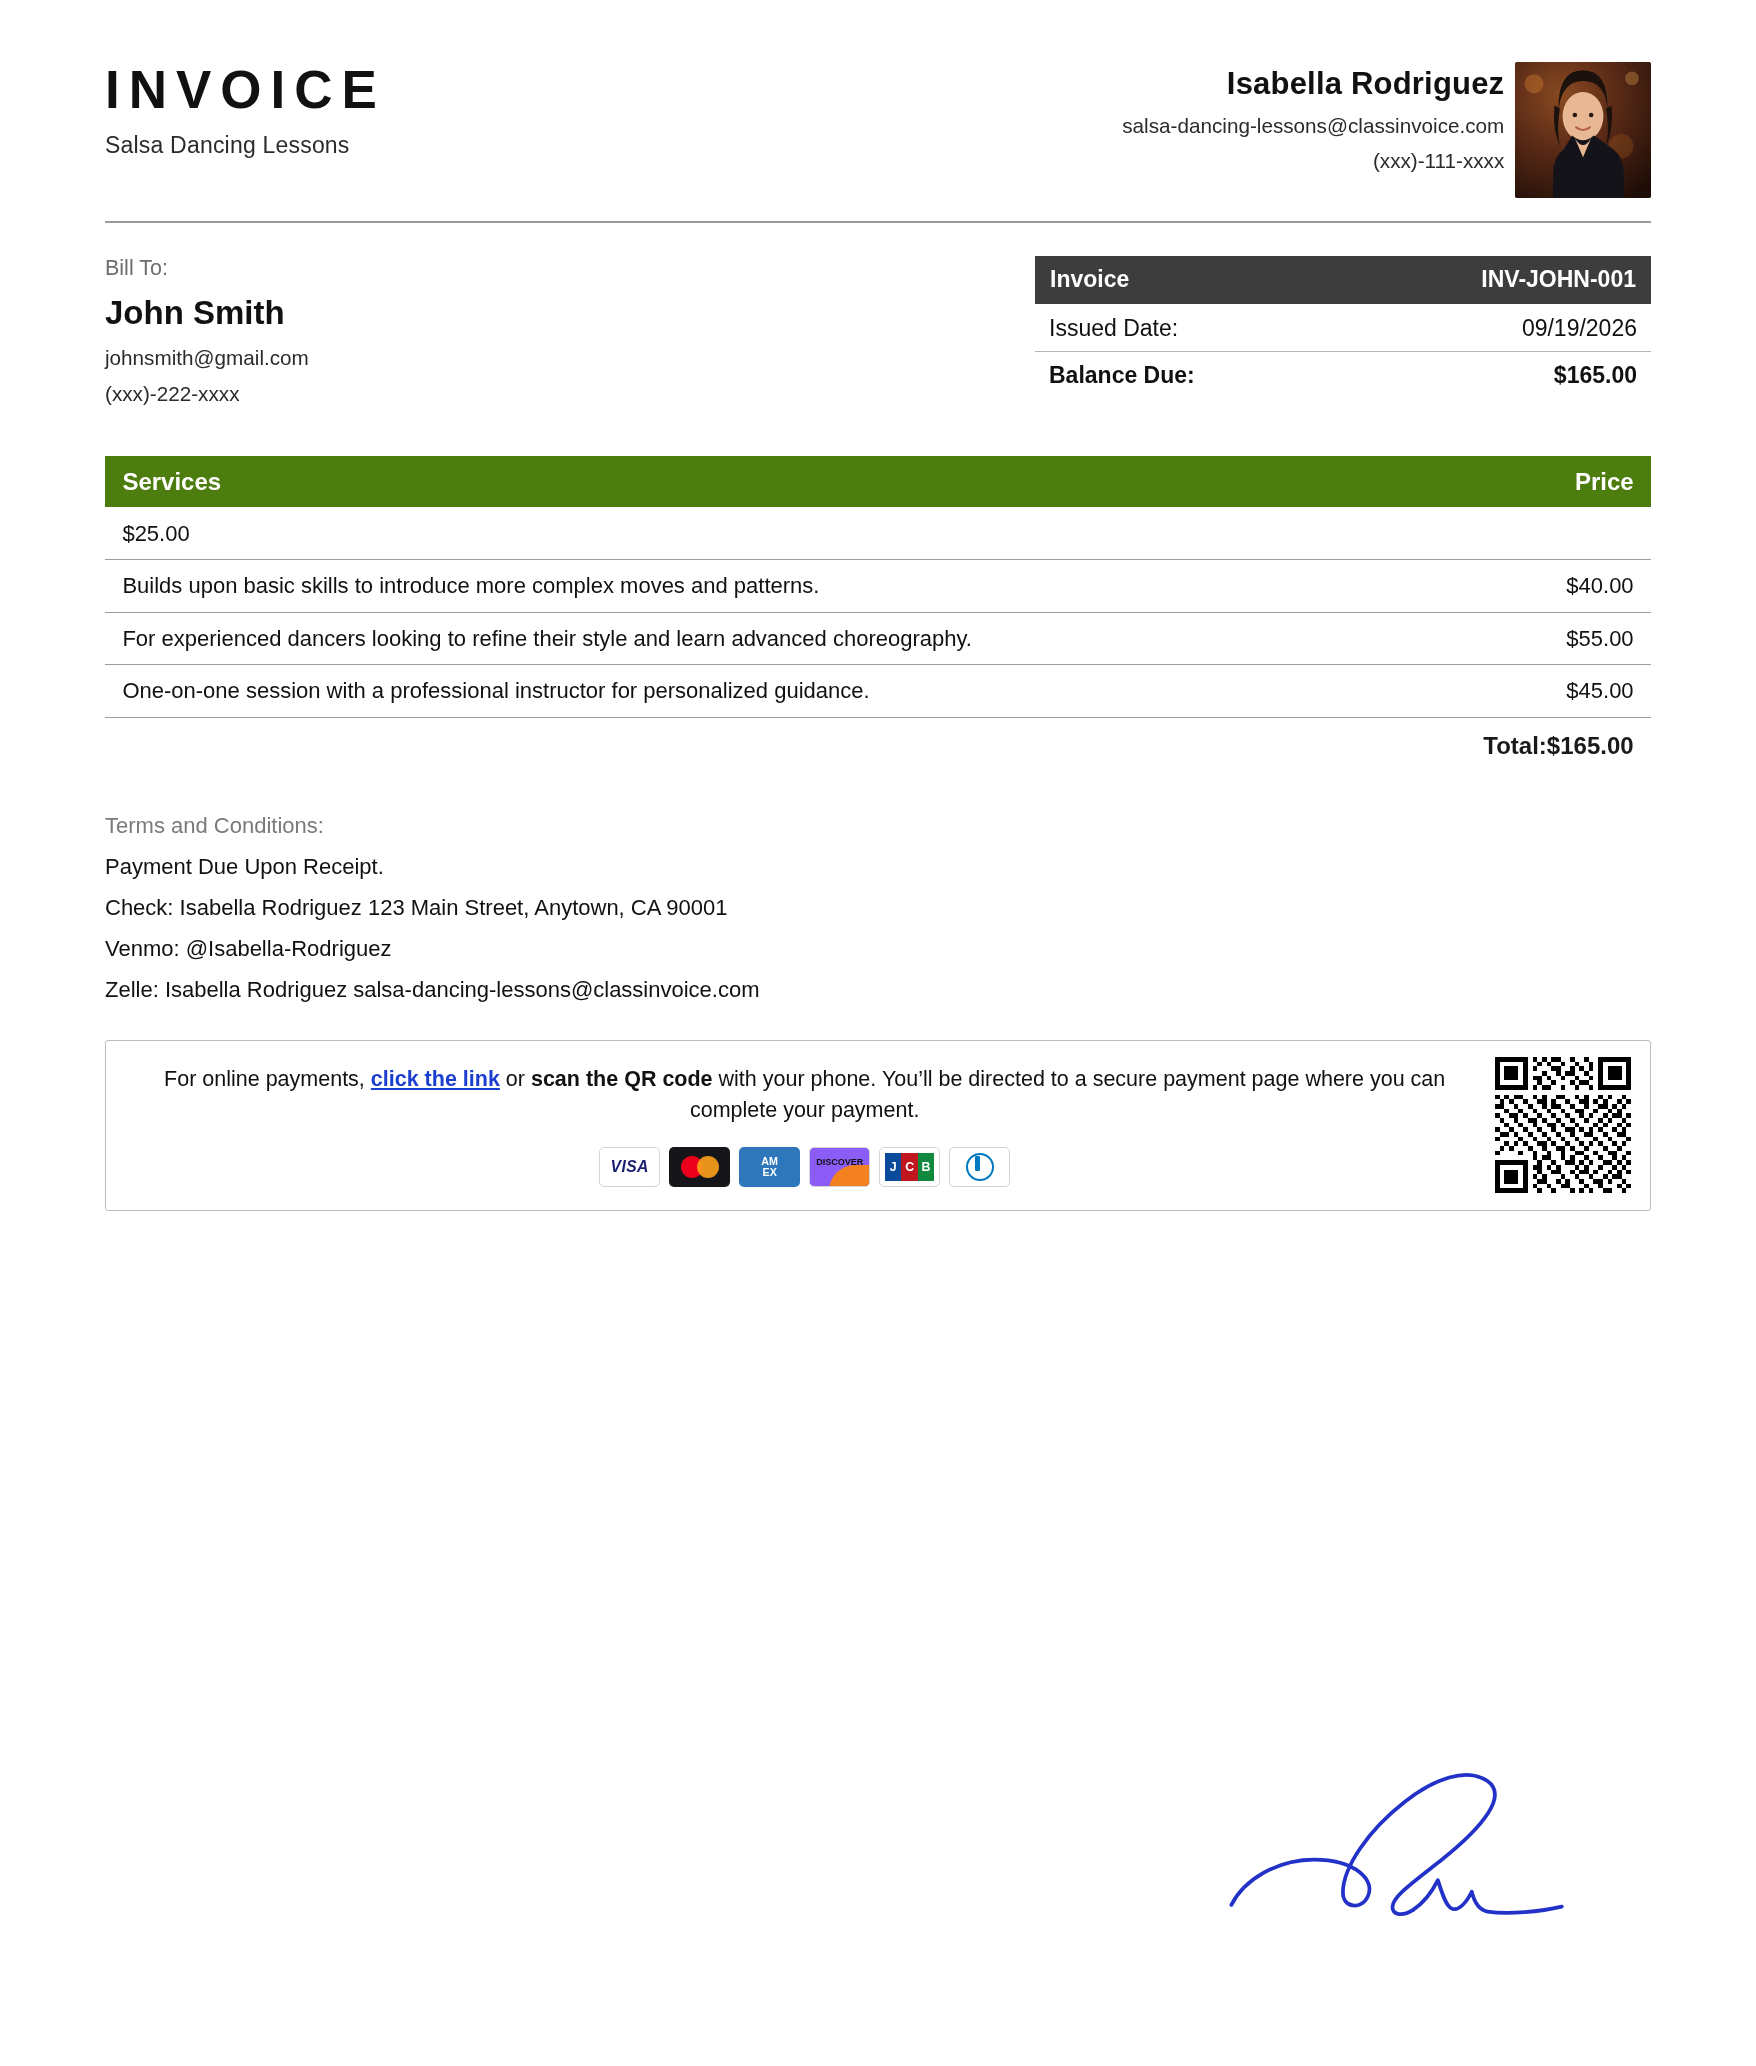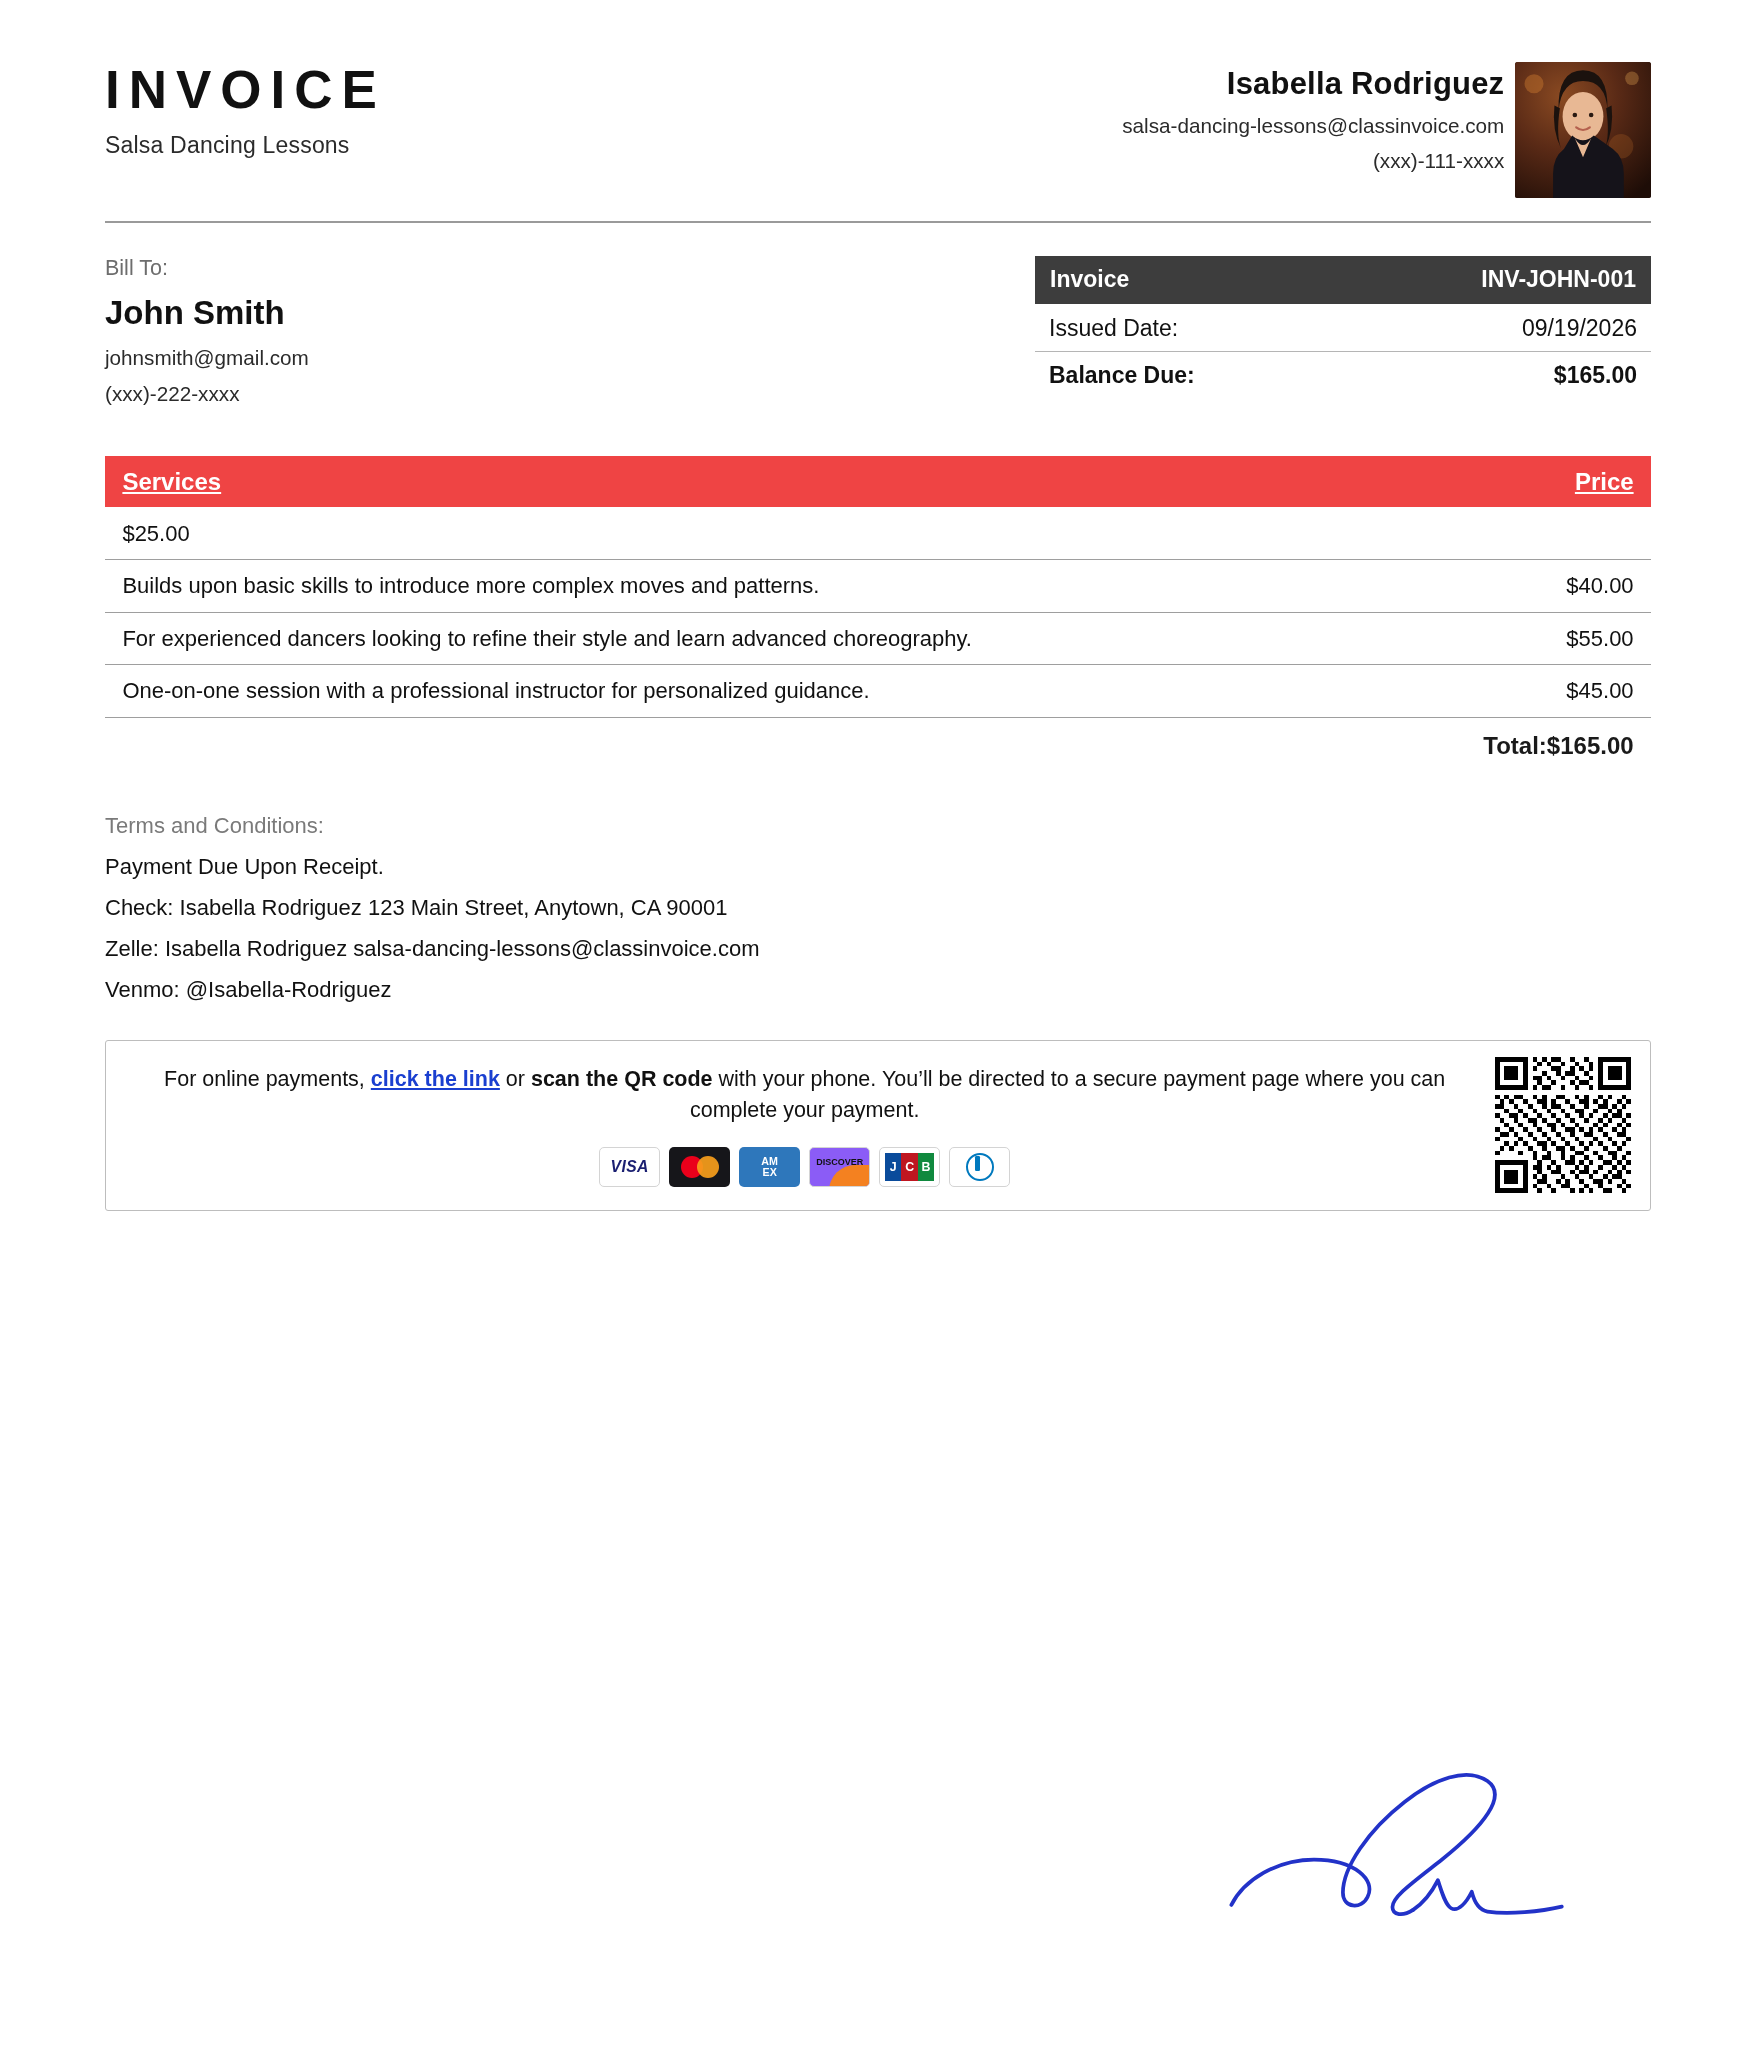--- a/index.html
+++ b/index.html
@@ -142,28 +142,27 @@
   .meta-row .v { font-size: 23px; color: #111; }
   .meta-row.bold .k, .meta-row.bold .v { font-weight: 700; }
   .meta-row.last { border-bottom: none; }
 
   
   .services {
     margin-top: 50px;
     width: 100%;
   }
   .svc-head {
-    background: #ef4444;
+    background: #4d7c0f;
     color: #fff;
     display: flex;
     justify-content: space-between;
     align-items: flex-end;
     padding: 11.6px 17.4px;
     box-sizing: border-box;
-    text-decoration: underline;
   }
   .svc-head .c1 { font-size: 24px; font-weight: 700; }
   .svc-head .c2 { font-size: 24px; font-weight: 700; }
   .svc-row {
     display: flex;
     justify-content: space-between;
     align-items: center;
     padding: 13.2px 17.4px 12.4px 17.4px;
     border-bottom: 1.2px solid #9e9e9e;
     box-sizing: border-box;
@@ -368,22 +367,22 @@
     <div class="total-row">
       <div class="lbl">Total:</div>
       <div class="val">$165.00</div>
     </div>
   </div>
 
   <div class="terms">
     <div class="terms-title">Terms and Conditions:</div>
     <div class="terms-line">Payment Due Upon Receipt.</div>
     <div class="terms-line">Check: Isabella Rodriguez 123 Main Street, Anytown, CA 90001</div>
+    <div class="terms-line">Venmo: @Isabella-Rodriguez</div>
     <div class="terms-line">Zelle: Isabella Rodriguez salsa-dancing-lessons@classinvoice.com</div>
-    <div class="terms-line">Venmo: @Isabella-Rodriguez</div>
   </div>
 
   <div class="paybox">
     <div class="paybox-left">
       <div class="pay-text"><span>For online payments, </span><a class="pay-link" href="#">click the link</a><span> or </span><span class="pay-strong">scan the QR code</span><span> with your phone. You’ll be directed to a secure payment page where you can complete your payment.</span></div>
 
       <div class="cards">
         <div class="card card-visa">VISA</div>
         <div class="card card-mc">
           <span class="mc-c mc-red"></span>

